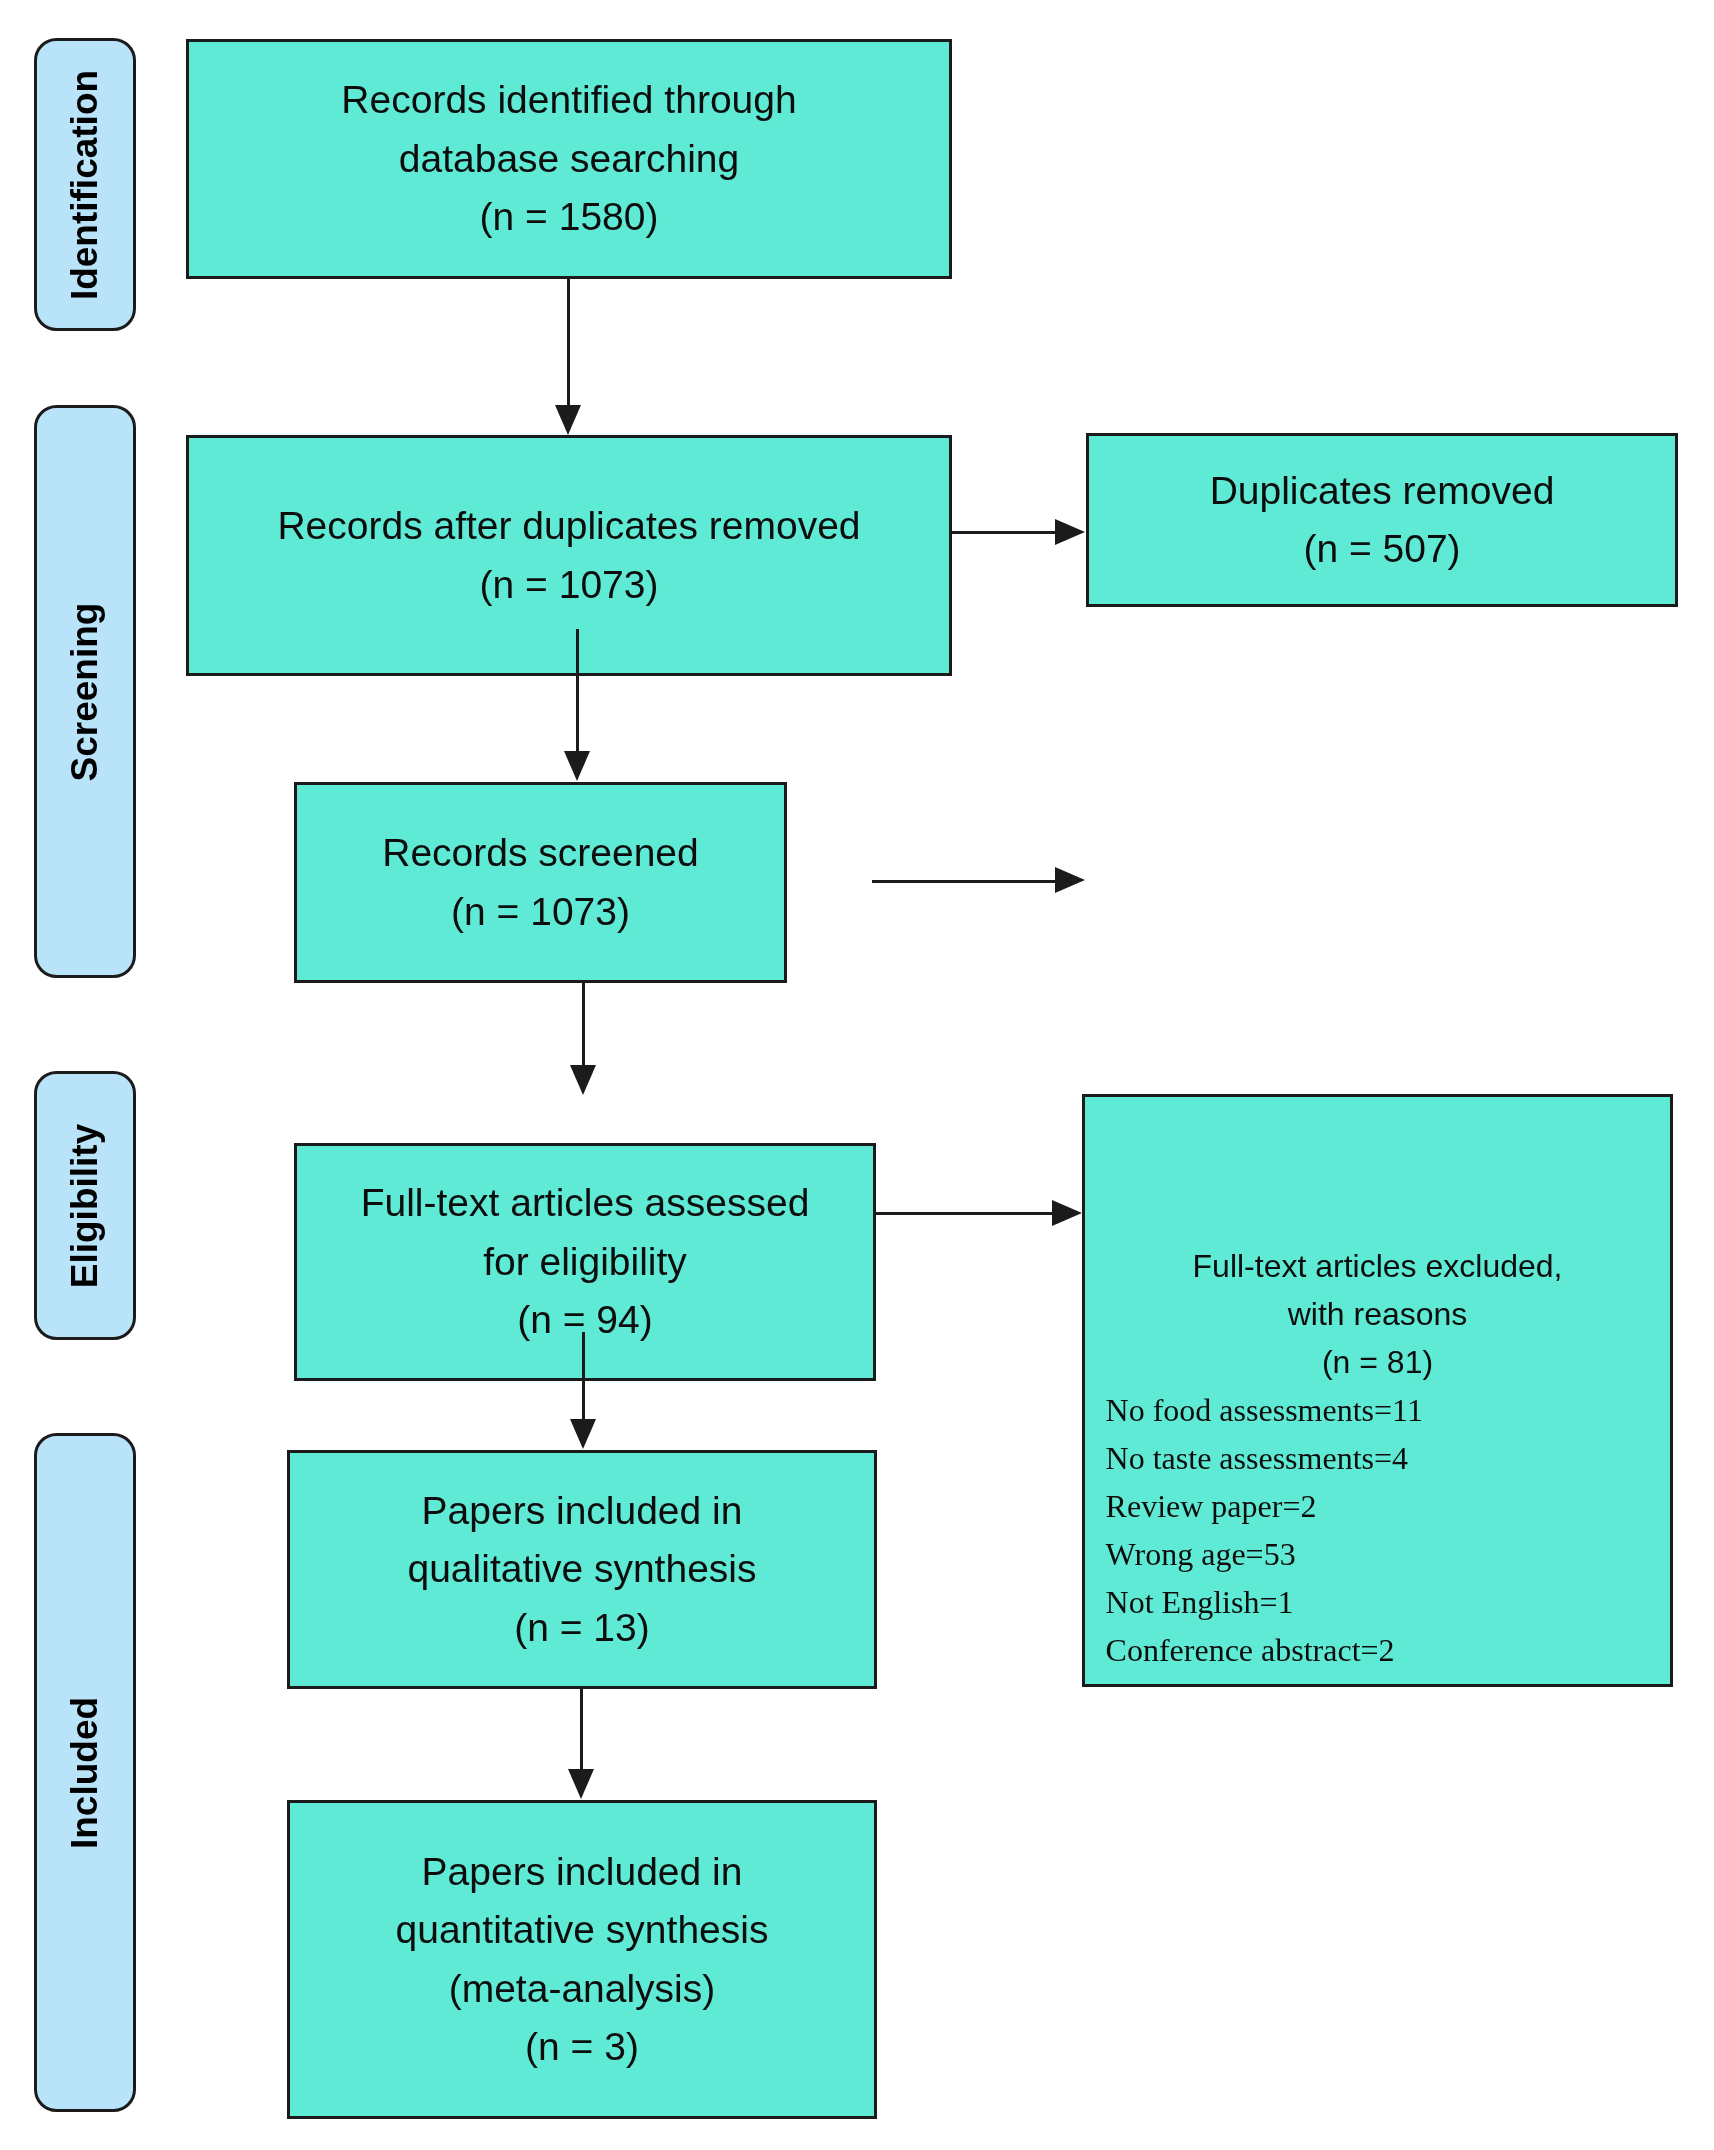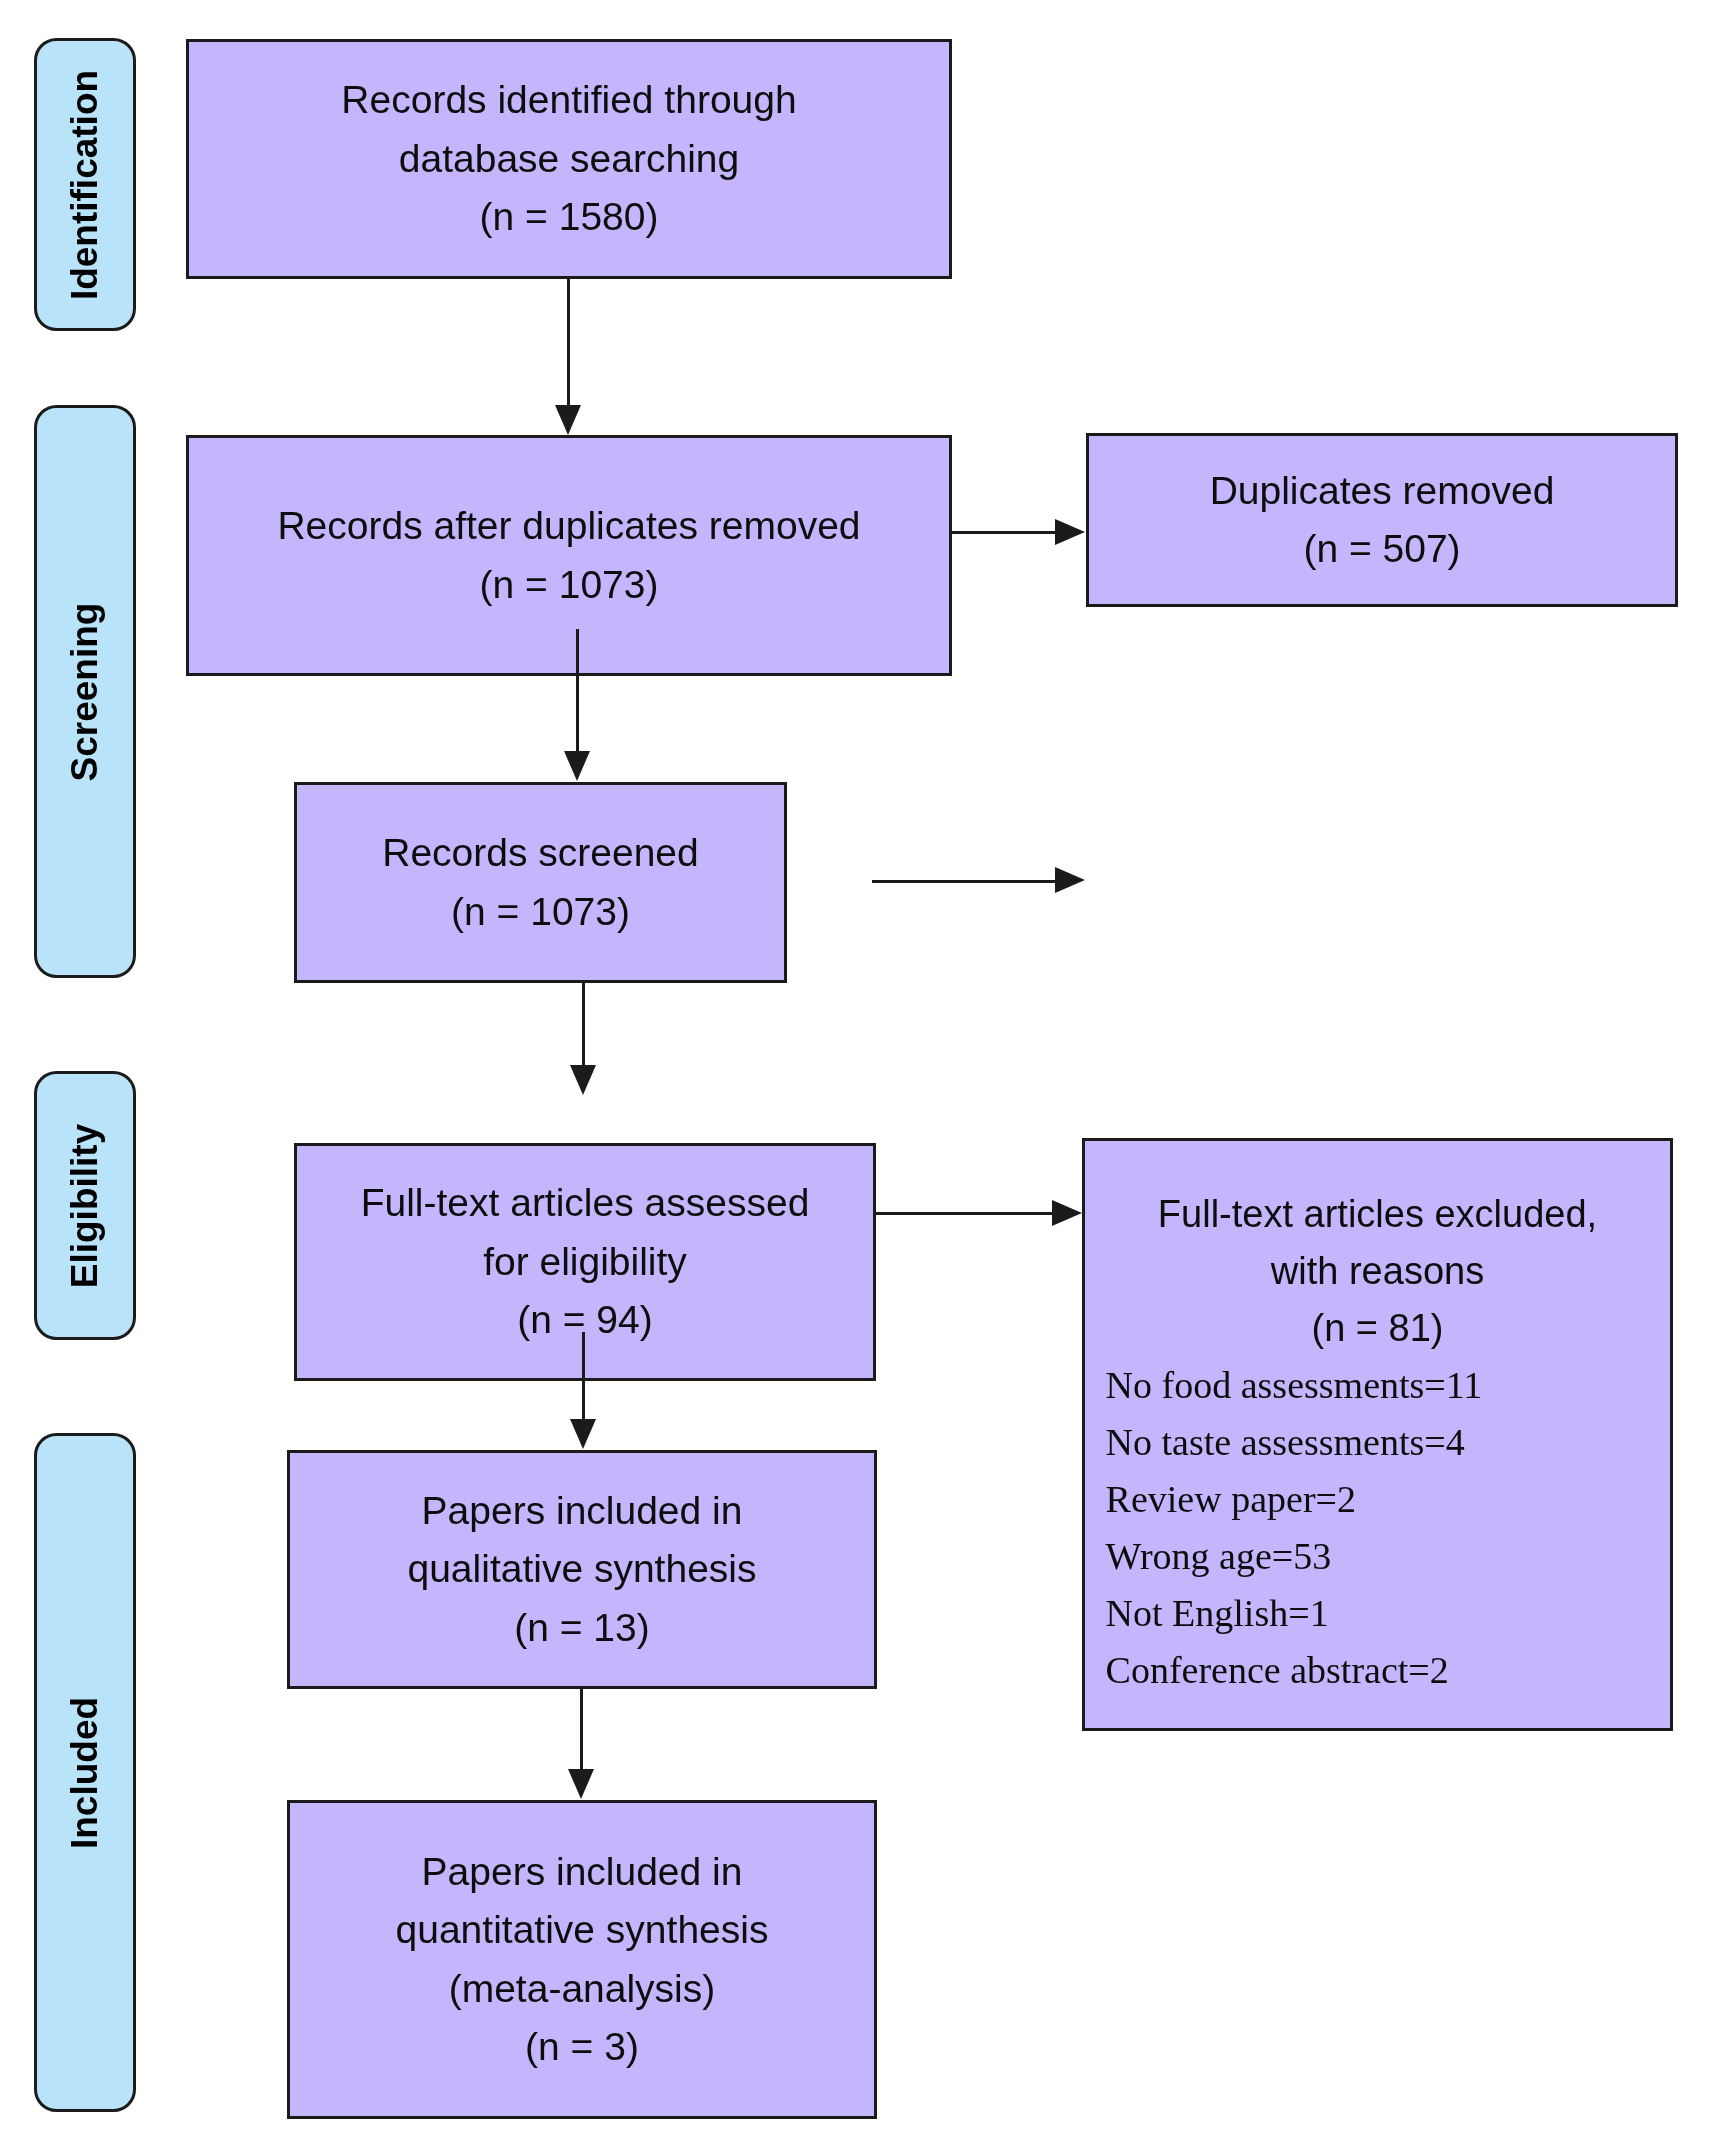--- a/index.html
+++ b/index.html
@@ -25,36 +25,35 @@
   }
   .stage-label {
     transform:rotate(-90deg);
     white-space:nowrap;
     font-weight:bold;
     font-size:37px;
     color:#000;
   }
   .box {
     position:absolute;
-    background:#c4b5fd;
+    background:#5eead4;
     border:3.4px solid var(--line);
     box-sizing:border-box;
     display:flex; flex-direction:column;
     align-items:center; justify-content:center;
     text-align:center;
     font-size:39px;
     line-height:1.5;
     padding:4.9px 14.7px;
   }
   .box .txt { white-space:pre-line; width:100%; }
   .reasons-box {
-    justify-content:center;
+    justify-content:flex-end;
     padding:25.5px 20.6px 9.8px 20.6px;
-    font-size:38px;
-    margin-top:44px;
+    font-size:32px;
   }
   .reasons-box .txt.center { text-align:center; }
   .reasons-box .txt.left { text-align:left;font-family:Liberation Serif, serif; }
   .vline { position:absolute; width:3.4px; background:var(--line); }
   .hline { position:absolute; height:3.4px; background:var(--line); }
   .arrow-down {
     position:absolute; width:0; height:0;
     border-left:13.7px solid transparent;
     border-right:13.7px solid transparent;
     border-top:30px solid var(--line);

